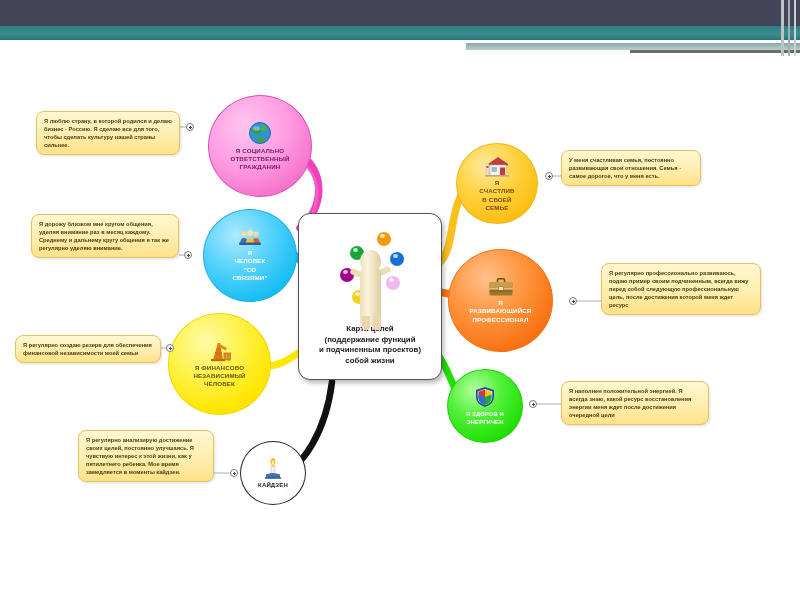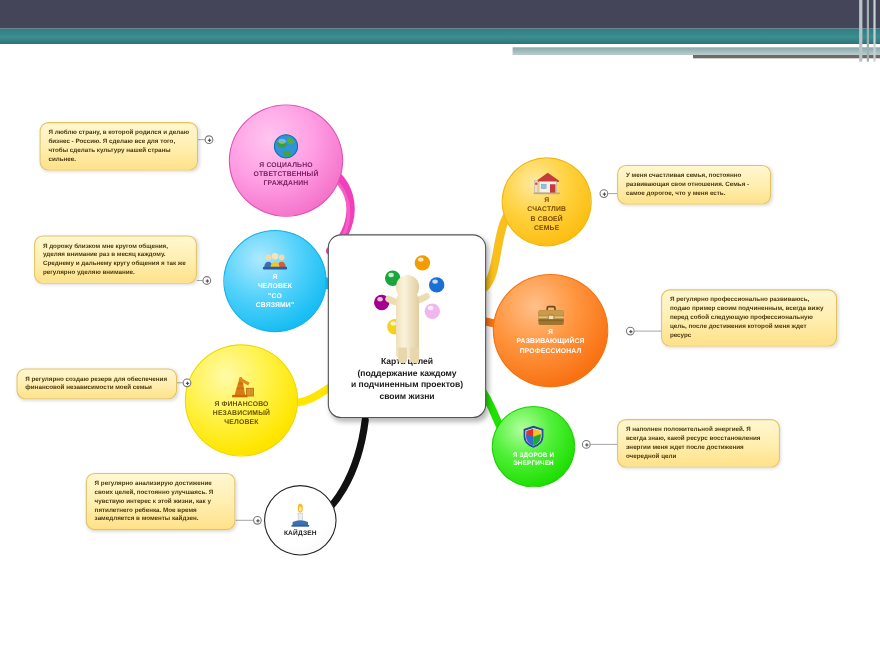--- a/index.html
+++ b/index.html
@@ -325,23 +325,23 @@
       <div class="jb" style="left:30px;top:70px;background:#f2d21a;"></div>
       <div class="arm-l"></div>
       <div class="arm-r"></div>
       <div class="head-fig"></div>
       <div class="body-fig"></div>
       <div class="leg-l"></div>
       <div class="leg-r"></div>
     </div>
     <div class="center-title">
       <div>Карта целей</div>
-      <div>(поддержание каждому</div>
+      <div>(поддержание функций</div>
       <div>и подчиненным проектов)</div>
-      <div>своим жизни</div>
+      <div>собой жизни</div>
     </div>
   </div>
 
   <div class="node n-social">
     <div class="node-icon">
       <svg width="24" height="24" viewBox="0 0 24 24">
         <circle cx="12" cy="12" r="10.5" fill="#2f93d8"></circle>
         <circle cx="12" cy="12" r="10.5" fill="none" stroke="#1c6ea8" stroke-width="1"></circle>
         <path d="M3 9 q4 -3 8 -1 q3 1.5 1 4 q-2 2 -5 1 q-3 -1 -4 -4z" fill="#3f9b3f"></path>
         <path d="M13 4 q4 0 6 3 q1 2 -2 3 q-3 1 -4 -2z" fill="#4fae4a"></path>

